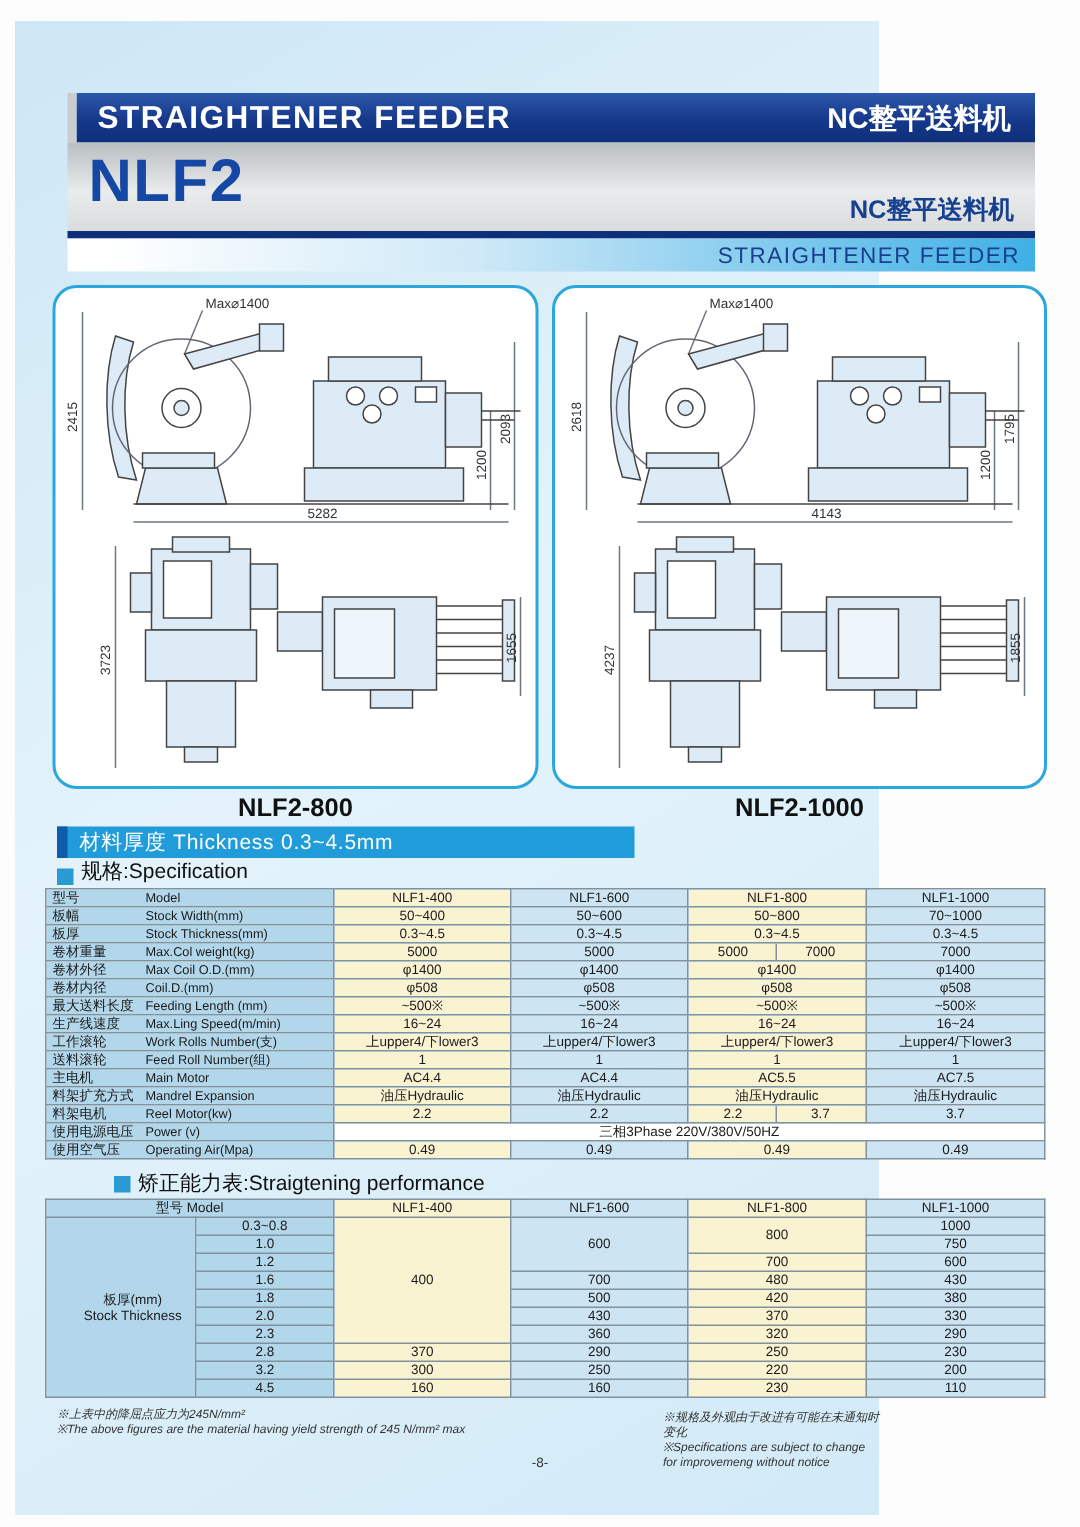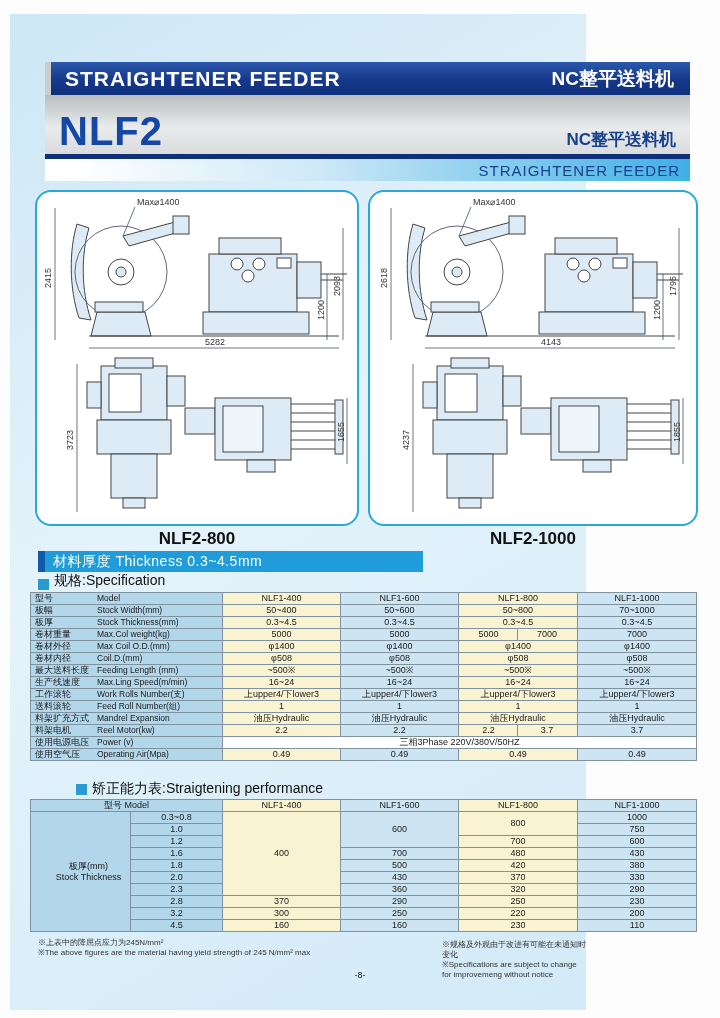--- a/index.html
+++ b/index.html
@@ -10,21 +10,21 @@
 
   
   .hbar { position:absolute; left:35px; top:48px; width:645px; height:33px;
           background:linear-gradient(180deg,#2c58ab 0%,#16388a 55%,#0e2f7a 100%);
           display:flex; align-items:center; justify-content:space-between;
           padding:0 16px 0 14px; border-left:6px solid #c9cdd0; }
   .hbar .en { color:#fff; font-size:21px; font-weight:bold; letter-spacing:1px; }
   .hbar .cn { color:#fff; font-size:19px; font-weight:bold; }
   .silver { position:absolute; left:35px; top:81px; width:645px; height:59px;
             background:linear-gradient(180deg,#b9bec0 0%,#e9ebec 55%,#d9dbdd 100%); }
-  .silver .model { position:absolute; left:14px; top:14px; color:#1547a5;
+  .silver .model { position:absolute; left:14px; top:4px; color:#1547a5;
                    font-size:40px; font-weight:900; letter-spacing:1px; }
   .silver .cn { position:absolute; right:14px; bottom:3px; color:#16418f;
                 font-size:17px; font-weight:bold; }
   .navyline { position:absolute; left:35px; top:140px; width:645px; height:5px; background:#0e2f7a; }
   .gradband { position:absolute; left:35px; top:145px; width:645px; height:22px;
               background:linear-gradient(90deg,#ffffff 4%,#cfe9f7 42%,#3fb0e5 100%);
               display:flex; align-items:center; justify-content:flex-end; padding-right:10px; }
   .gradband span { color:#1b3f8f; font-size:15px; letter-spacing:1px; }
 
   
@@ -60,21 +60,21 @@
   td.y { background:#faf3d2; }
   td.b { background:#cde4f2; }
   td.w { background:#ffffff; }
   .cnl { display:inline-block; min-width:62px; font-size:9px; }
   .enl { font-size:8.5px; }
   td.split span { display:inline-block; width:49%; }
   td.split span:first-child { border-right:1px solid #7f929e; }
   td.lc2 div { line-height:11px; font-size:9px;margin-left:16px; }
 
   
-  .note { position:absolute; font-size:8px; line-height:10px; color:#333; }
+  .note { position:absolute; font-size:8px; line-height:10px; color:#333;font-style:italic; }
   .note.l { left:28px; top:924px; }
   .note.r { left:432px; top:926px; }
   .pagenum { position:absolute; left:0; top:956px; width:700px; text-align:center;
              font-size:9px; color:#333; }
 </style>
 </head>
 <body>
 
 <div class="page">
 
@@ -302,20 +302,27 @@
         <td class="b">上upper4/下lower3</td>
       </tr>
       <tr>
         <td class="lc" colspan="2"><span class="cnl">送料滚轮</span><span class="enl">Feed Roll Number(组)</span></td>
         <td class="y">1</td>
         <td class="b">1</td>
         <td class="y">1</td>
         <td class="b">1</td>
       </tr>
       <tr>
+        <td class="lc" colspan="2"><span class="cnl">主电机</span><span class="enl">Main Motor</span></td>
+        <td class="y">AC4.4</td>
+        <td class="b">AC4.4</td>
+        <td class="y">AC5.5</td>
+        <td class="b">AC7.5</td>
+      </tr>
+      <tr>
         <td class="lc" colspan="2"><span class="cnl">料架扩充方式</span><span class="enl">Mandrel Expansion</span></td>
         <td class="y">油压Hydraulic</td>
         <td class="b">油压Hydraulic</td>
         <td class="y">油压Hydraulic</td>
         <td class="b">油压Hydraulic</td>
       </tr>
       <tr>
         <td class="lc" colspan="2"><span class="cnl">料架电机</span><span class="enl">Reel Motor(kw)</span></td>
         <td class="y">2.2</td>
         <td class="b">2.2</td>

